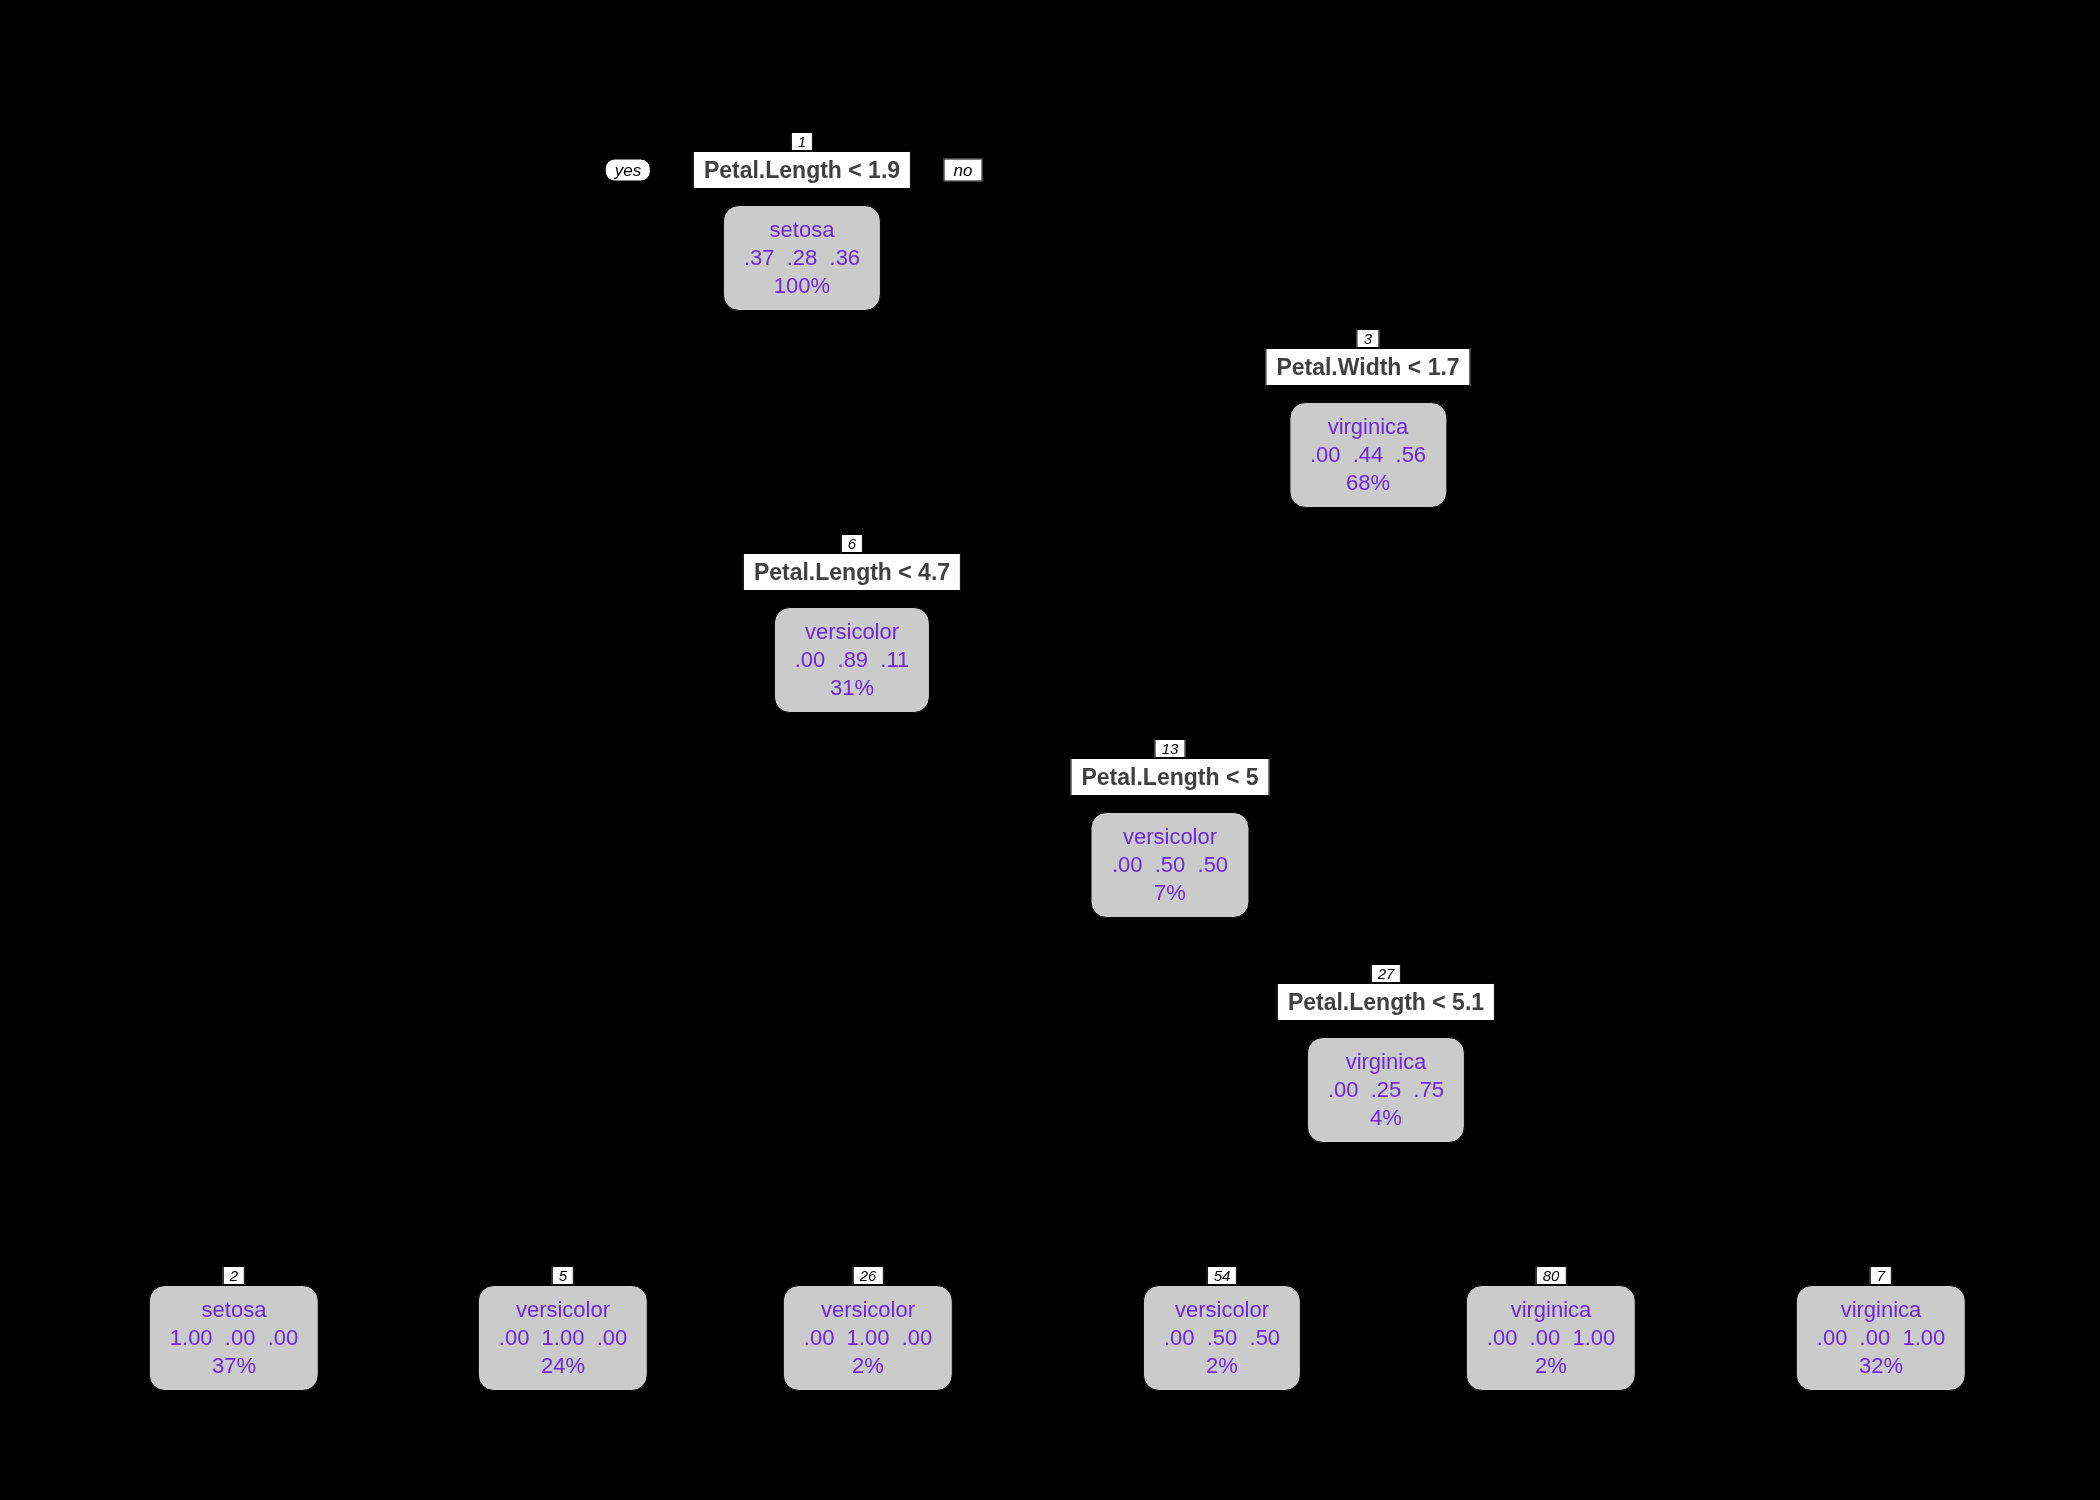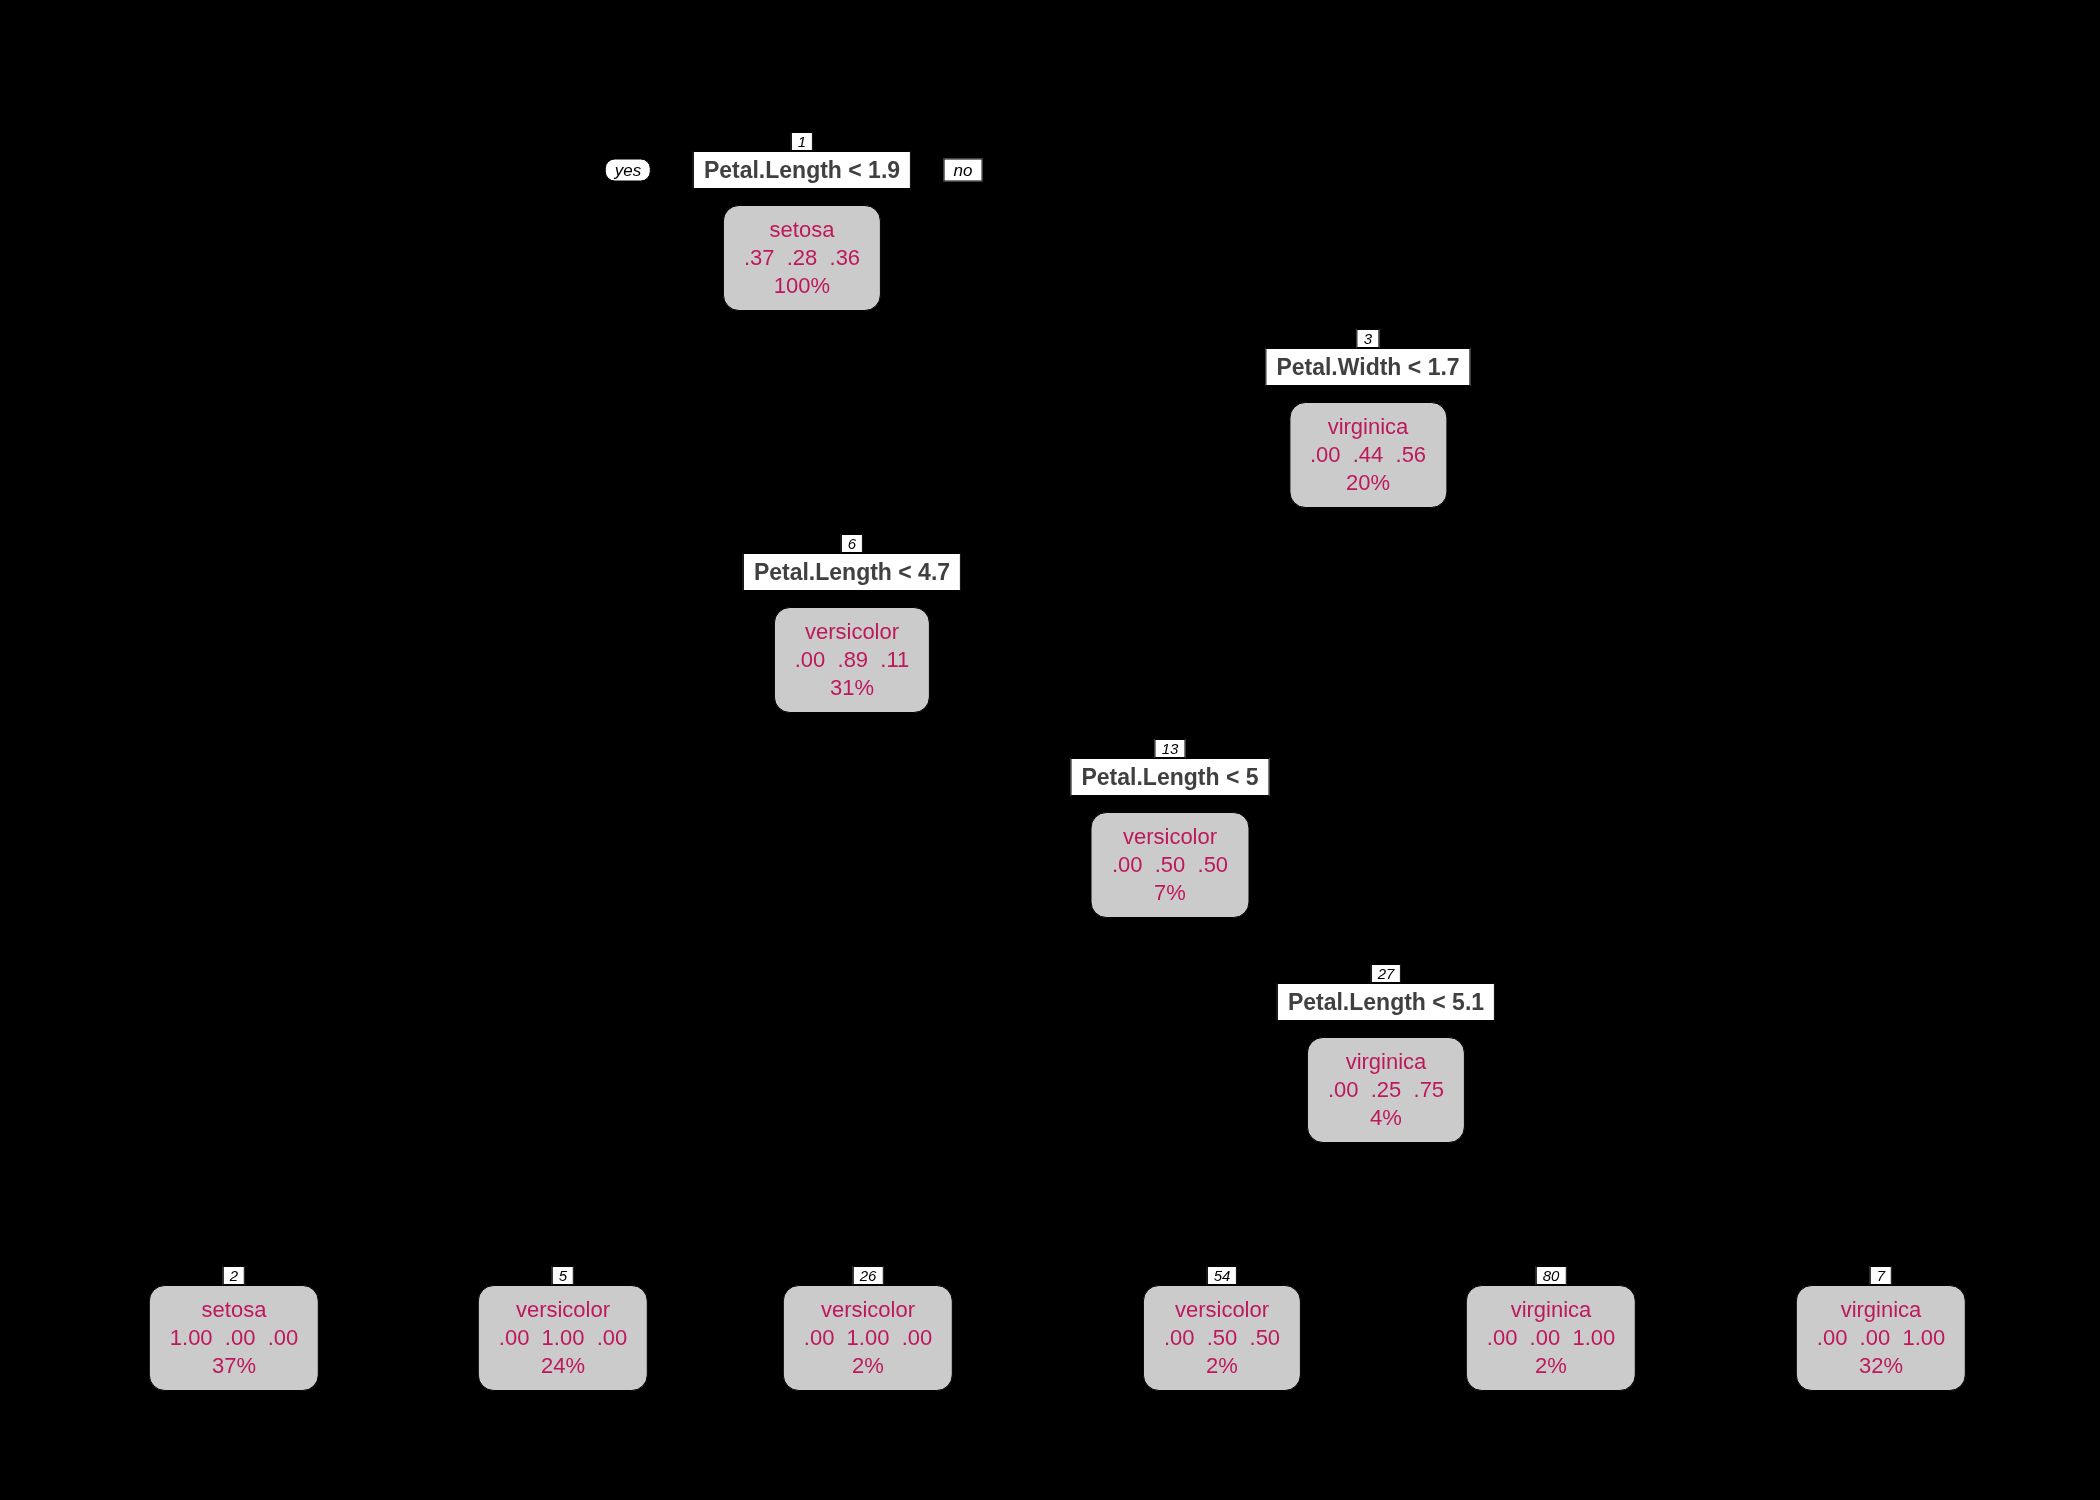--- a/index.html
+++ b/index.html
@@ -38,21 +38,21 @@
     border: 1px solid #000000;
     font-weight: bold;
     font-size: 23px;
     line-height: 26px;
     padding: 5px 10px;
     white-space: nowrap;
     z-index: 2;
   }
   .stat-box {
     background: #cbcbcb;
-    color: #be185d;
+    color: #6d28d9;
     border: 1.5px solid #000000;
     border-radius: 16px;
     padding: 10px 20px;
     text-align: center;
     font-size: 22px;
     line-height: 28px;
     white-space: nowrap;
     z-index: 2;
   }
   .internal .stat-box { margin-top: 16px; }
@@ -88,21 +88,21 @@
       <div class="pct">100%</div>
     </div>
   </div>
 
   <div class="tree-node internal" style="left:1368px; top:329px;">
     <div class="node-number">3</div>
     <div class="split-label">Petal.Width &lt; 1.7</div>
     <div class="stat-box">
       <div class="cls">virginica</div>
       <div class="probs">.00  .44  .56</div>
-      <div class="pct">20%</div>
+      <div class="pct">68%</div>
     </div>
   </div>
 
   <div class="tree-node internal" style="left:852px; top:534px;">
     <div class="node-number">6</div>
     <div class="split-label">Petal.Length &lt; 4.7</div>
     <div class="stat-box">
       <div class="cls">versicolor</div>
       <div class="probs">.00  .89  .11</div>
       <div class="pct">31%</div>

